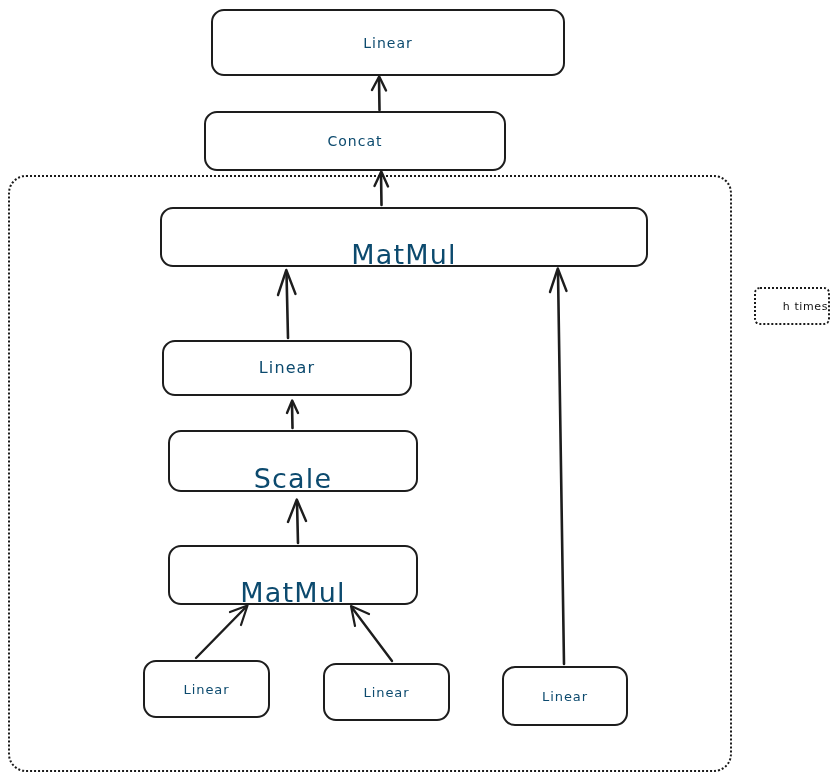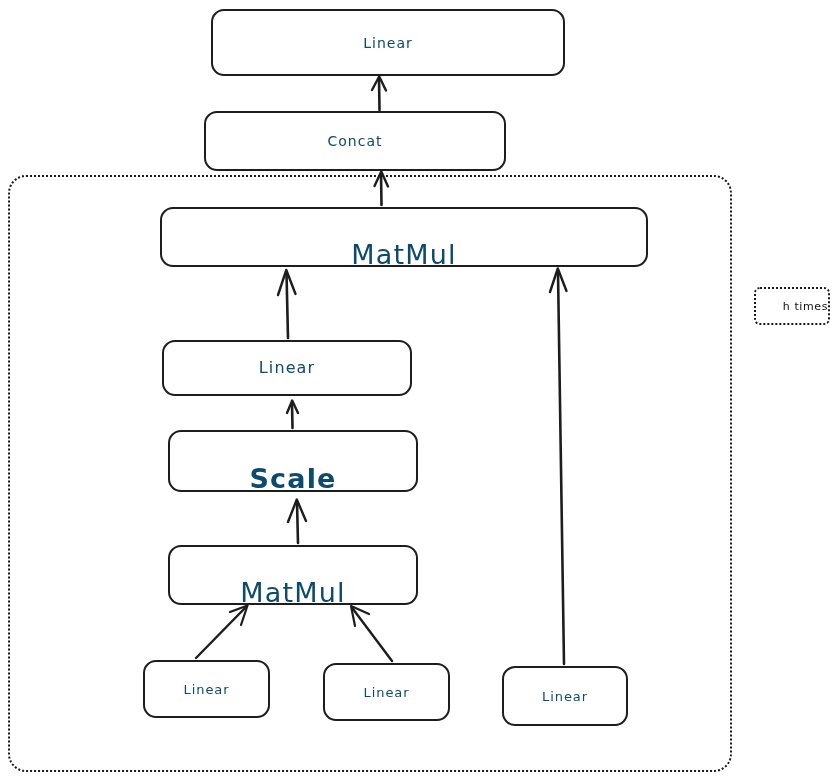--- a/index.html
+++ b/index.html
@@ -133,21 +133,21 @@
   </div>
 
   <div class="node-box size-lg" style="left:160px; top:207px; width:488px; height:60px;">
     <span class="node-label">MatMul</span>
   </div>
 
   <div class="node-box size-md" style="left:162px; top:340px; width:250px; height:56px;">
     <span class="node-label">Linear</span>
   </div>
 
-  <div class="node-box size-lg" style="left:168px; top:430px; width:250px; height:62px;font-weight:bold;">
+  <div class="node-box size-lg" style="left:168px; top:430px; width:250px; height:62px;">
     <span class="node-label">Scale</span>
   </div>
 
   <div class="node-box size-lg" style="left:168px; top:545px; width:250px; height:60px;">
     <span class="node-label">MatMul</span>
   </div>
 
   <div class="node-box size-xs" style="left:143px; top:660px; width:127px; height:58px;">
     <span class="node-label">Linear</span>
   </div>

